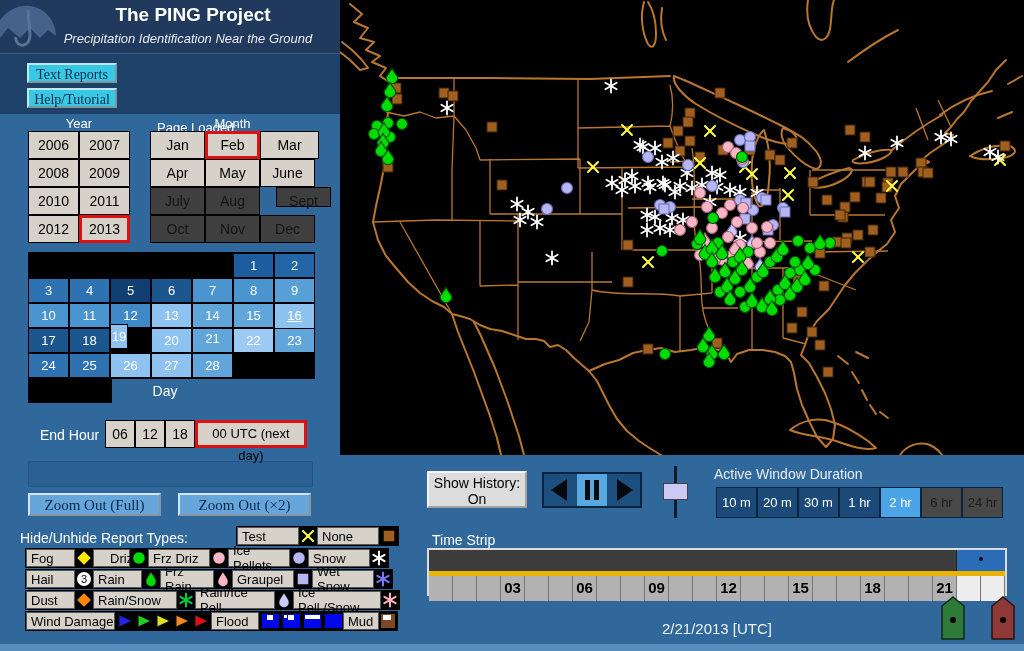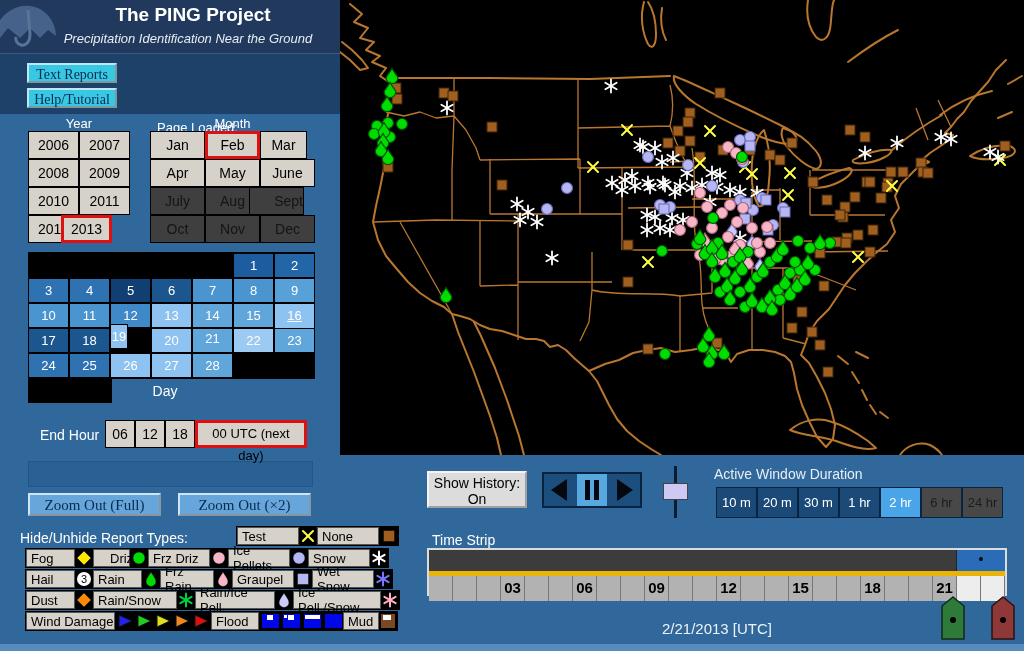--- a/index.html
+++ b/index.html
@@ -836,30 +836,30 @@
   </svg>
 
   <div class="abs" id="bottomstrip"></div>
 <div class="gridbtn" style="left: 28px; top: 131px; width: 51px; height: 28px; line-height: 26px;">2006</div>
     <div class="gridbtn" style="left: 79px; top: 131px; width: 51px; height: 28px; line-height: 26px;">2007</div>
     <div class="gridbtn" style="left: 28px; top: 159px; width: 51px; height: 28px; line-height: 26px;">2008</div>
     <div class="gridbtn" style="left: 79px; top: 159px; width: 51px; height: 28px; line-height: 26px;">2009</div>
     <div class="gridbtn" style="left: 28px; top: 187px; width: 51px; height: 28px; line-height: 26px;">2010</div>
     <div class="gridbtn" style="left: 79px; top: 187px; width: 51px; height: 28px; line-height: 26px;">2011</div>
     <div class="gridbtn" style="left: 28px; top: 215px; width: 51px; height: 28px; line-height: 26px;">2012</div>
-    <div class="gridbtn selred" style="left: 61px; top: 215px; width: 51px; height: 28px; line-height: 22px;">2013</div>
+    <div class="gridbtn selred" style="left: 79px; top: 215px; width: 51px; height: 28px; line-height: 22px;">2013</div>
     <div class="gridbtn" style="left: 150px; top: 131px; width: 55px; height: 28px; line-height: 26px;">Jan</div>
     <div class="gridbtn selred" style="left: 205px; top: 131px; width: 55px; height: 28px; line-height: 22px;">Feb</div>
-    <div class="gridbtn" style="left: 260px; top: 131px; width: 47px; height: 28px; line-height: 26px;">Mar</div>
+    <div class="gridbtn" style="left: 260px; top: 131px; width: 59px; height: 28px; line-height: 26px;">Mar</div>
     <div class="gridbtn" style="left: 150px; top: 159px; width: 55px; height: 28px; line-height: 26px;">Apr</div>
     <div class="gridbtn" style="left: 205px; top: 159px; width: 55px; height: 28px; line-height: 26px;">May</div>
     <div class="gridbtn" style="left: 260px; top: 159px; width: 55px; height: 28px; line-height: 26px;">June</div>
     <div class="gridbtn dis" style="left: 150px; top: 187px; width: 55px; height: 28px; line-height: 26px;">July</div>
     <div class="gridbtn dis" style="left: 205px; top: 187px; width: 55px; height: 28px; line-height: 26px;">Aug</div>
-    <div class="gridbtn dis" style="left: 249px; top: 187px; width: 55px; height: 28px; line-height: 26px; text-align: right;">Sept</div>
+    <div class="gridbtn dis" style="left: 276px; top: 187px; width: 55px; height: 20px; line-height: 26px;">Sept</div>
     <div class="gridbtn dis" style="left: 150px; top: 215px; width: 55px; height: 28px; line-height: 26px;">Oct</div>
     <div class="gridbtn dis" style="left: 205px; top: 215px; width: 55px; height: 28px; line-height: 26px;">Nov</div>
     <div class="gridbtn dis" style="left: 260px; top: 215px; width: 55px; height: 28px; line-height: 26px;">Dec</div>
     <div class="daycell blank" style="left: 28px; top: 253px; width: 41px; height: 25px;"></div>
     <div class="daycell blank" style="left: 69px; top: 253px; width: 41px; height: 25px;"></div>
     <div class="daycell blank" style="left: 110px; top: 253px; width: 41px; height: 25px;"></div>
     <div class="daycell blank" style="left: 151px; top: 253px; width: 41px; height: 25px;"></div>
     <div class="daycell blank" style="left: 192px; top: 253px; width: 41px; height: 25px;"></div>
     <div class="daycell" style="left: 233px; top: 253px; width: 41px; height: 25px; background: rgb(29, 92, 158); line-height: 23px;">1</div>
     <div class="daycell" style="left: 274px; top: 253px; width: 41px; height: 25px; background: rgb(34, 102, 168); line-height: 23px;">2</div>

